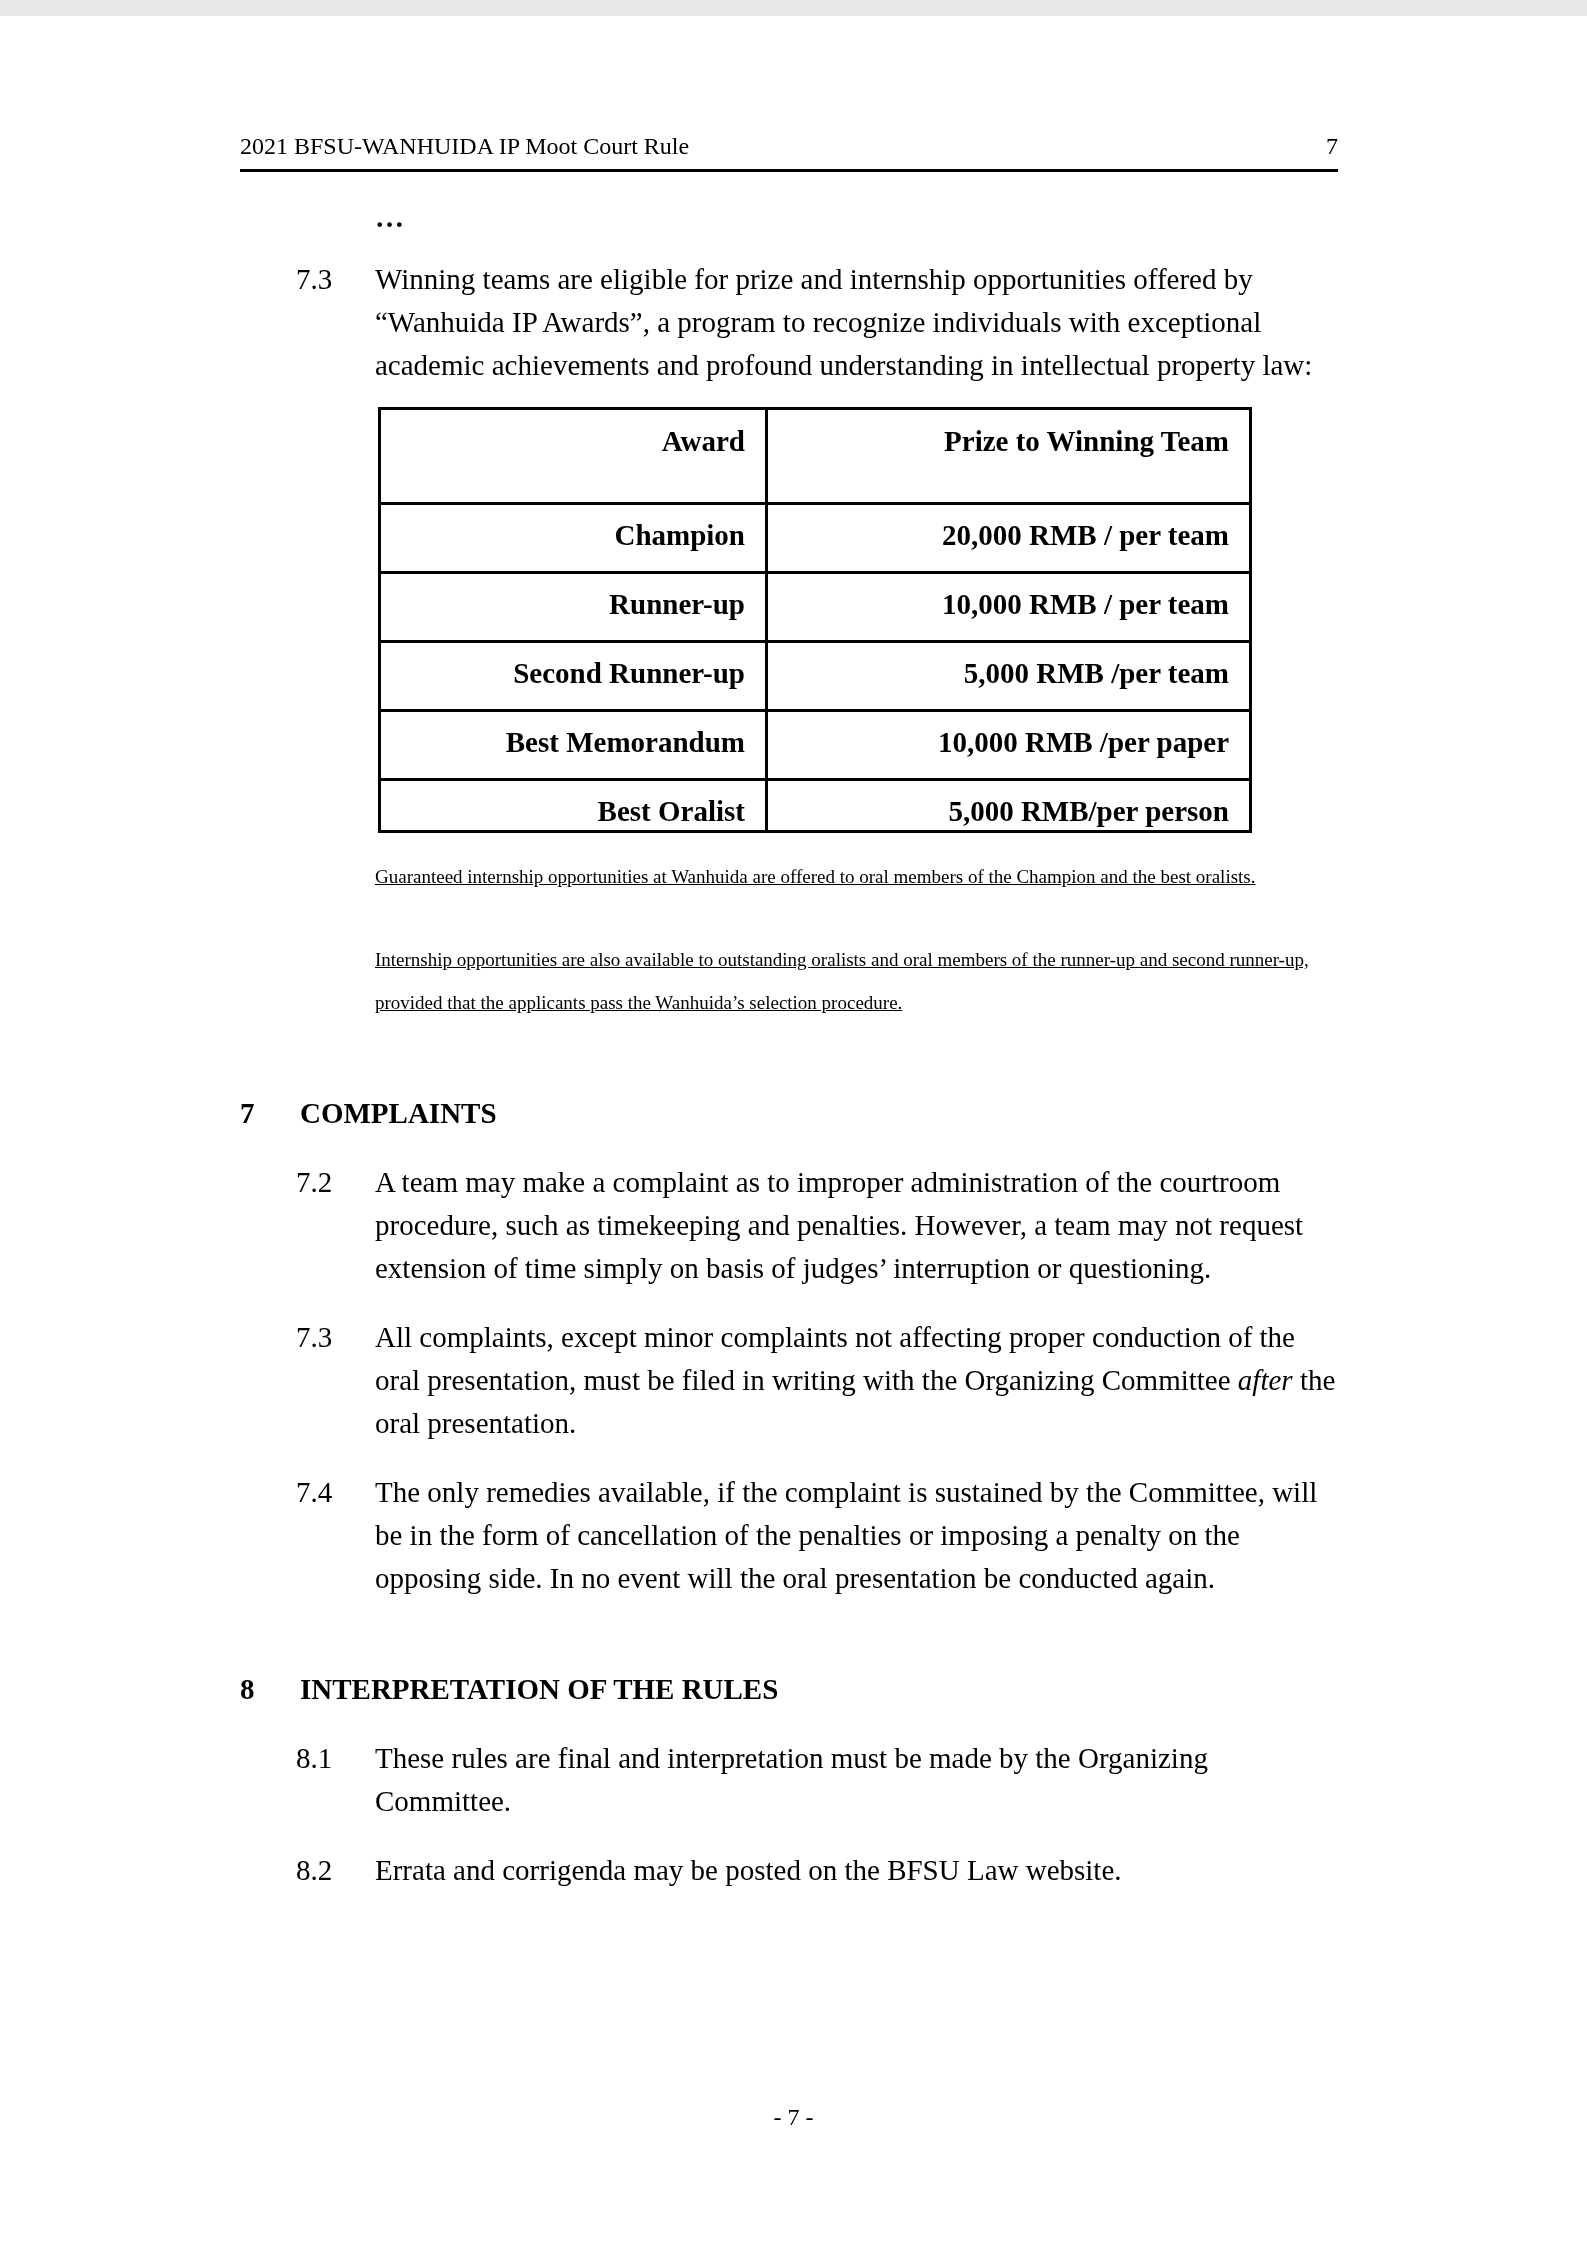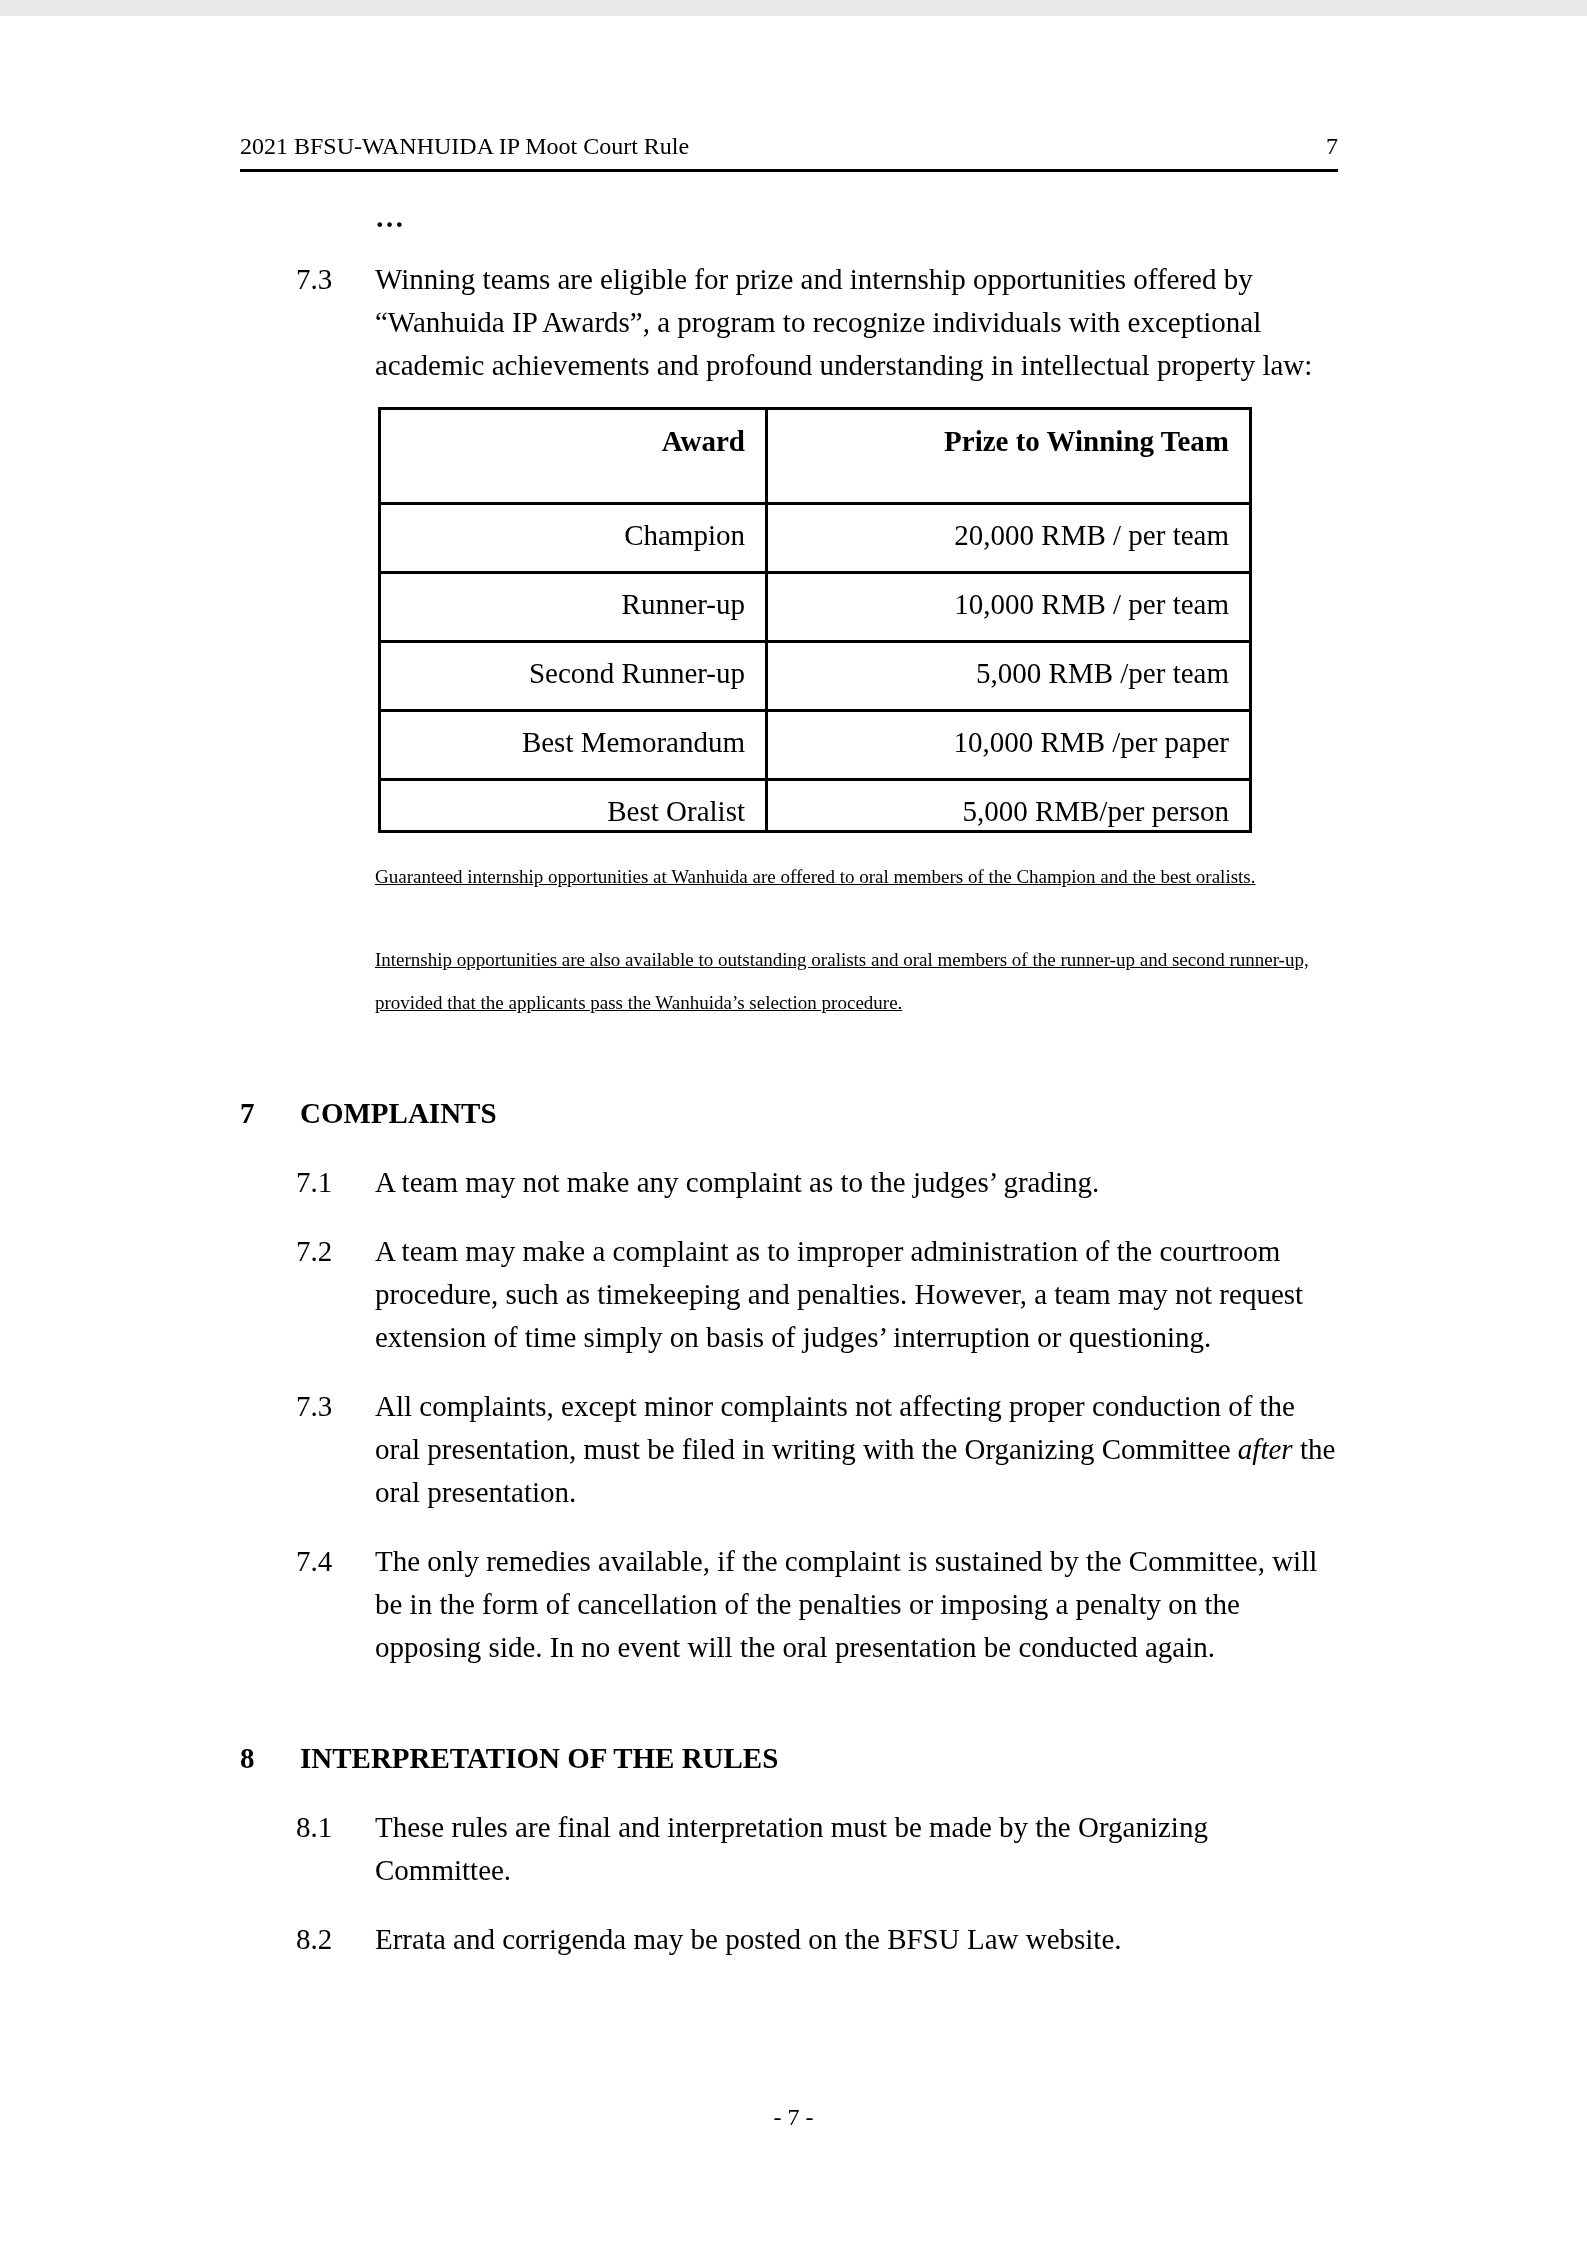--- a/index.html
+++ b/index.html
@@ -65,21 +65,21 @@
     width: 871px;
   }
   .awards th, .awards td {
     border: 3px solid #000;
     font-size: 29px;
     line-height: 34px;
     text-align: right;
     vertical-align: top;
   }
   .awards th { font-weight: bold; padding: 14px 20px 44px 20px; }
-  .awards td { font-weight: normal; padding: 13px 20px 19px 20px; }
+  .awards td { font-weight: bold; padding: 13px 20px 19px 20px; }
   .awards tbody tr:last-child td { padding-bottom: 2px; }
   
   .page-footer {
     position: absolute;
     top: 2088px;
     left: 0;
     width: 100%;
     text-align: center;
     font-size: 24px;
   }
@@ -139,24 +139,20 @@
     </table>
 
     <p class="para">Guaranteed internship opportunities at Wanhuida are offered to oral members of the Champion and the best oralists.</p>
     <p class="para gap">Internship opportunities are also available to outstanding oralists and oral members of the runner-up and second runner-up, provided that the applicants pass the Wanhuida’s selection procedure.</p>
 
     <div class="section-heading">
       <span class="sec-num">7</span>
       <span class="sec-title">COMPLAINTS</span>
     </div>
 
-    <div class="item">
-      <span class="num">7.1</span>
-      <div class="txt">A team may not make any complaint as to the judges’ grading.</div>
-    </div>
 
     <div class="item">
       <span class="num">7.2</span>
       <div class="txt">A team may make a complaint as to improper administration of the courtroom procedure, such as timekeeping and penalties. However, a team may not request extension of time simply on basis of judges’ interruption or questioning.</div>
     </div>
 
     <div class="item">
       <span class="num">7.3</span>
       <div class="txt"><span>All complaints, except minor complaints not affecting proper conduction of the oral presentation, must be filed in writing with the Organizing Committee </span><span class="em">after</span><span> the oral presentation.</span></div>
     </div>

